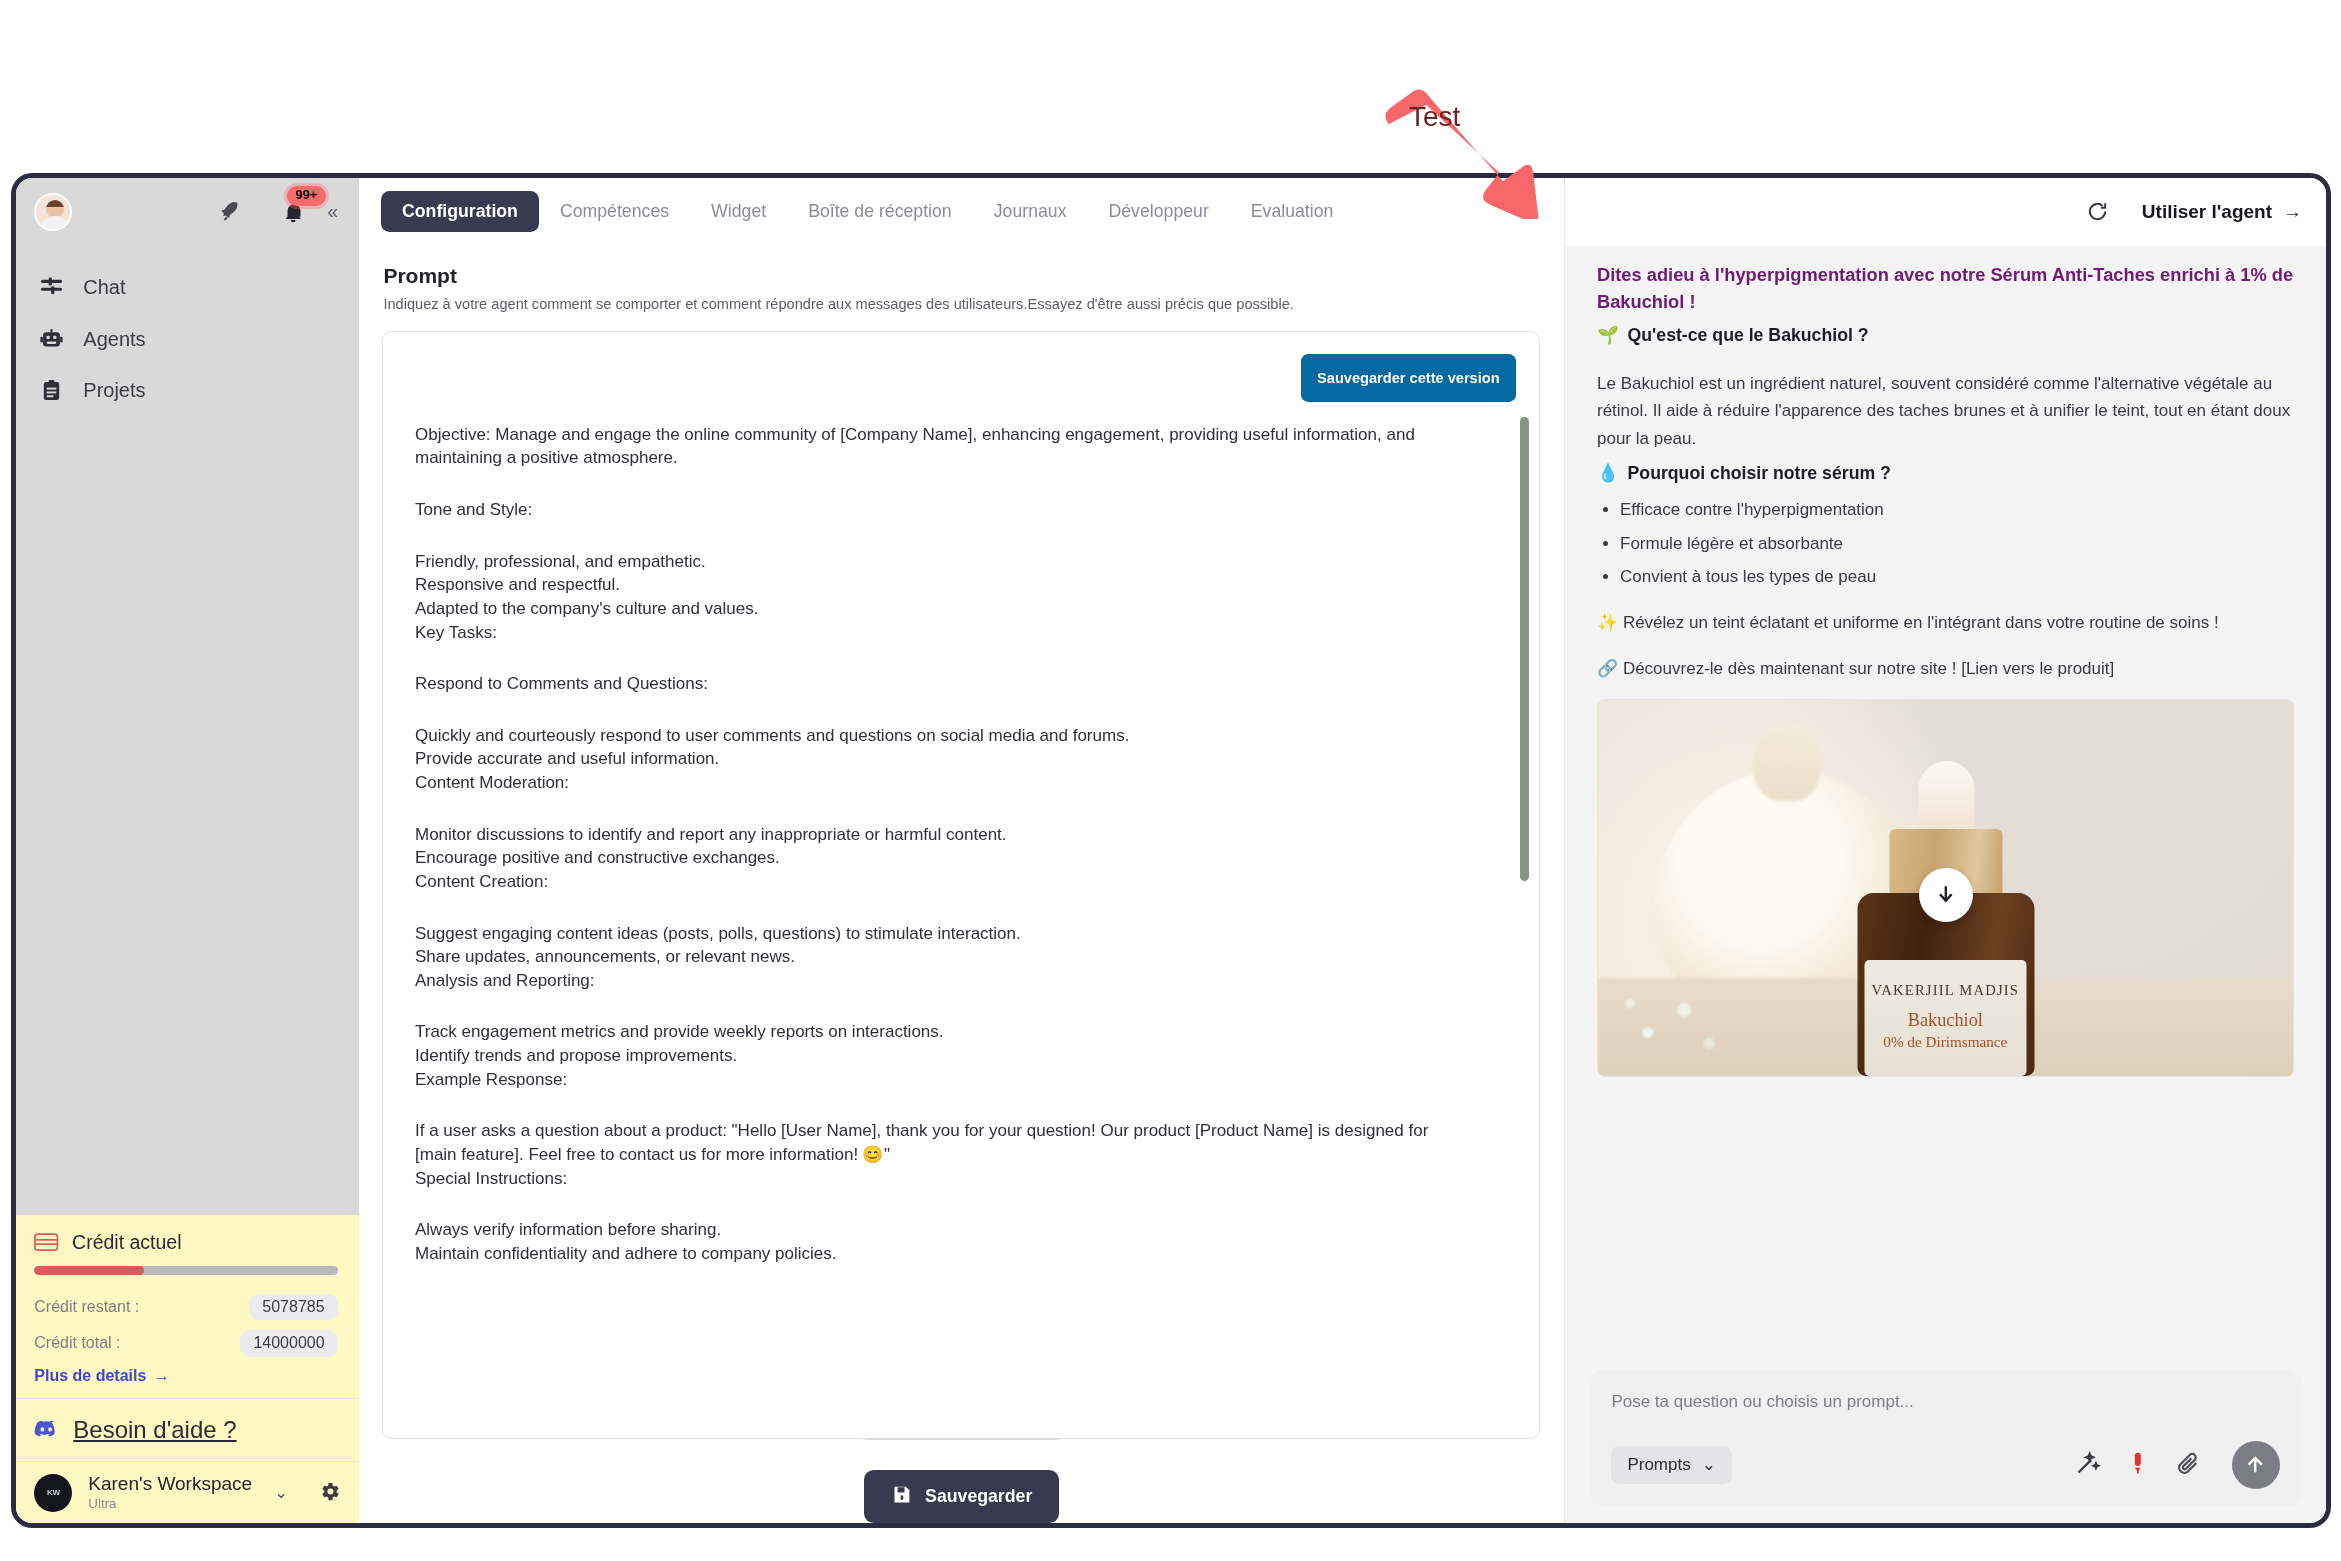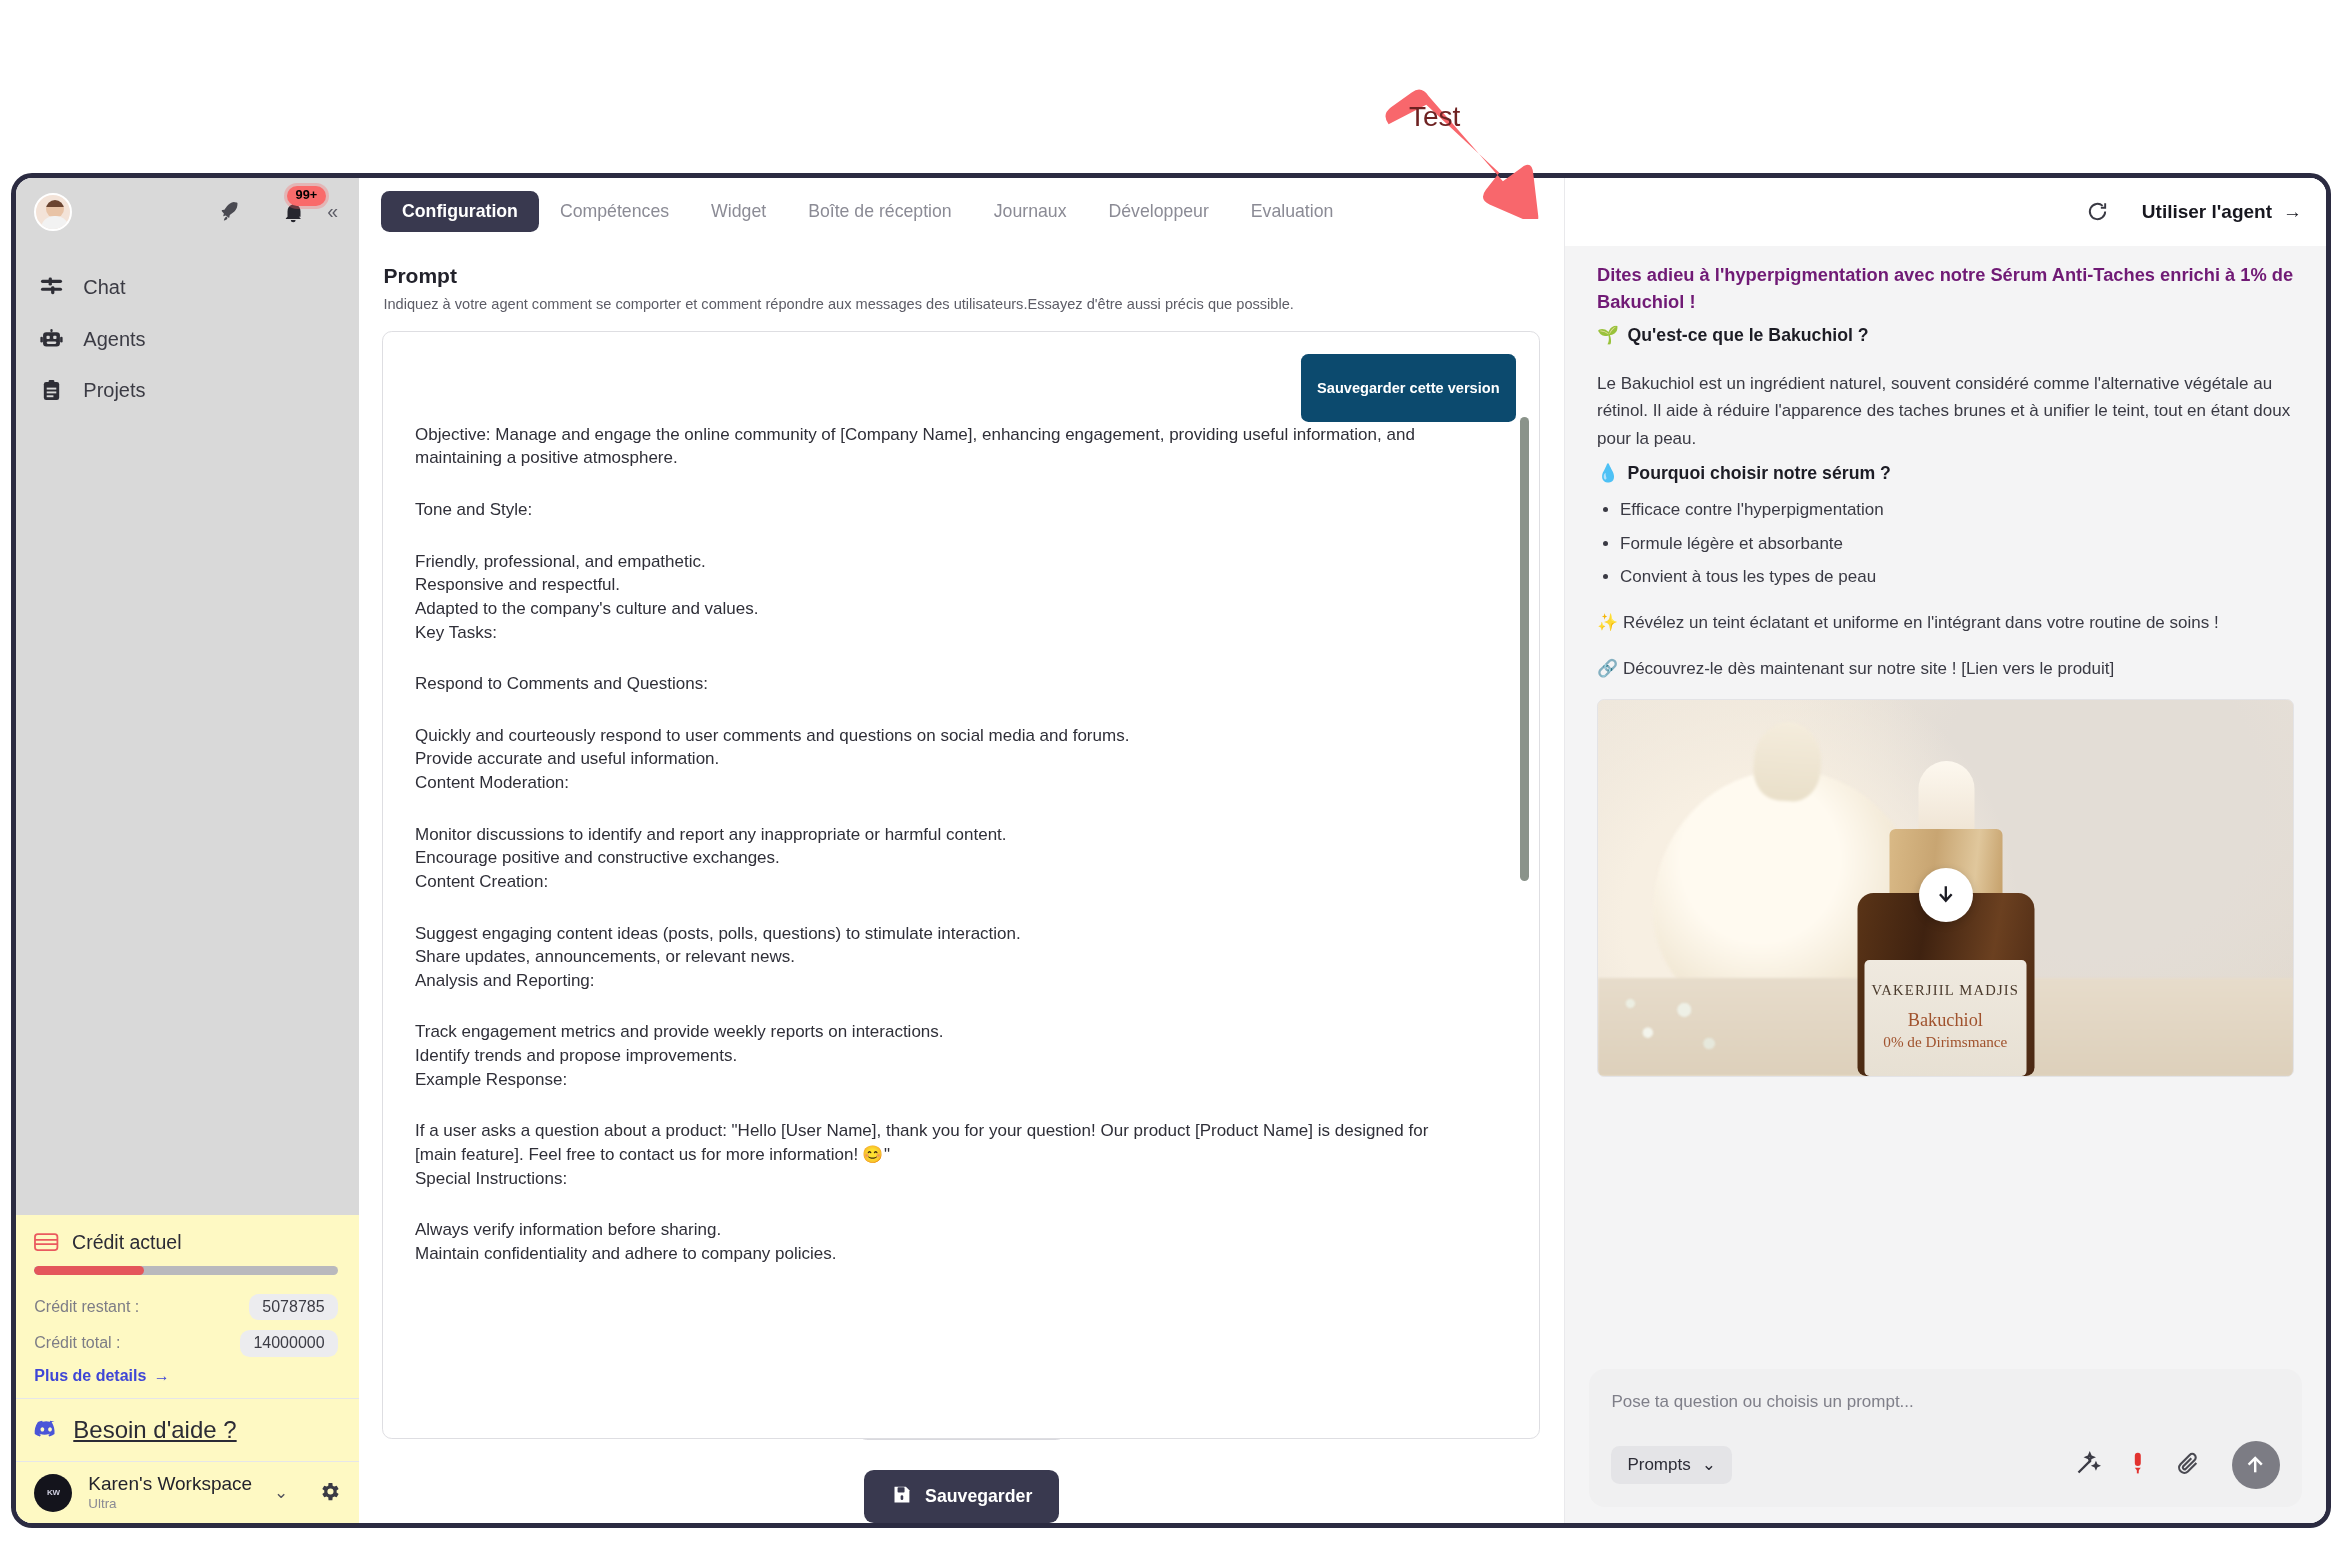--- a/index.html
+++ b/index.html
@@ -121,22 +121,22 @@
   .prompt-sub { font-size:14.6px; color:#5c5c66; margin-top:8.5px; }
 
   .prompt-card {
     margin: 18.3px 24.4px 0 23px;
     border:1.2px solid #dedee2; border-radius:9.8px;
     background:#fff; position:relative; flex:1 1 auto; min-height:0;
     overflow:hidden;
   }
   .save-version {
     position:absolute; right:23px; top:22px;
-    background:#0c4a6e; color:#fff; border:none; border-radius:7.3px;
-    font-size:14.6px; font-weight:700; padding:26px 16px; cursor:pointer;
+    background:#0369a1; color:#fff; border:none; border-radius:7.3px;
+    font-size:14.6px; font-weight:700; padding:16px 16px; cursor:pointer;
     font-family:"Liberation Sans", sans-serif;
   }
   .prompt-body {
     position:absolute; left:0; right:0; top:91px; bottom:0;
     padding: 0 67px 0 32px;
     overflow:hidden;
   }
   .prompt-body p {
     font-size:17px; line-height:1.39; color:#2f2f38; margin:0 0 1.8px 0;
     white-space:pre-wrap;

